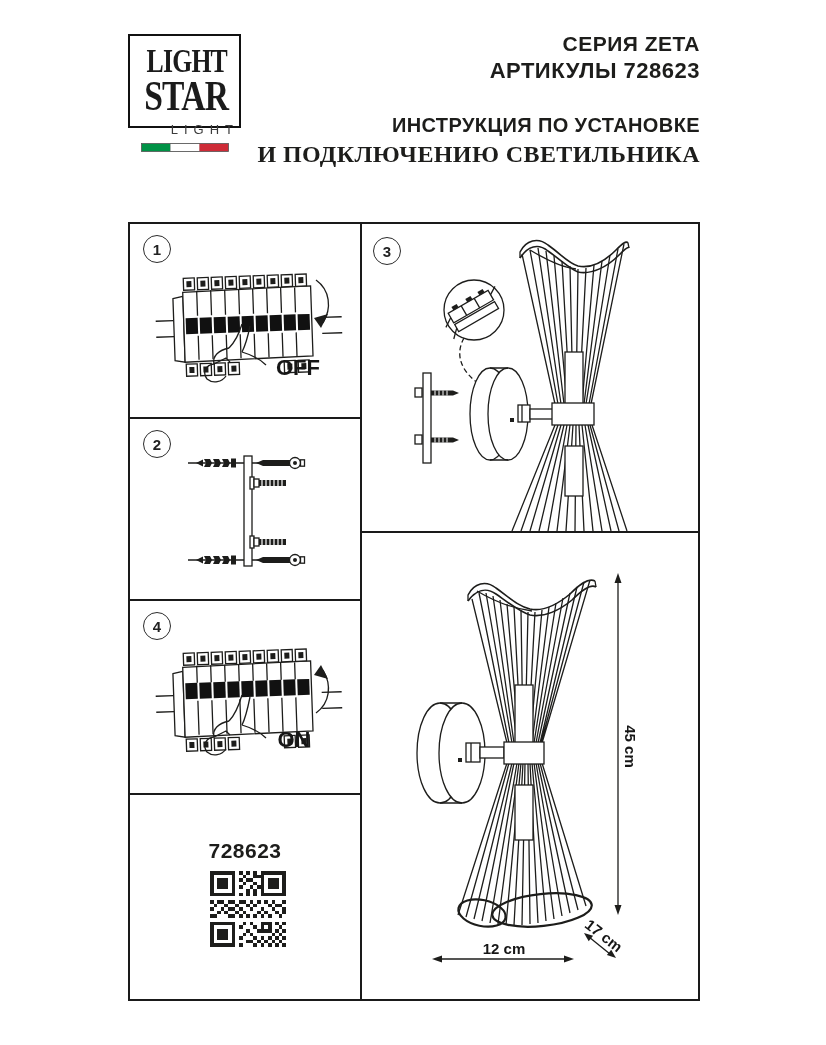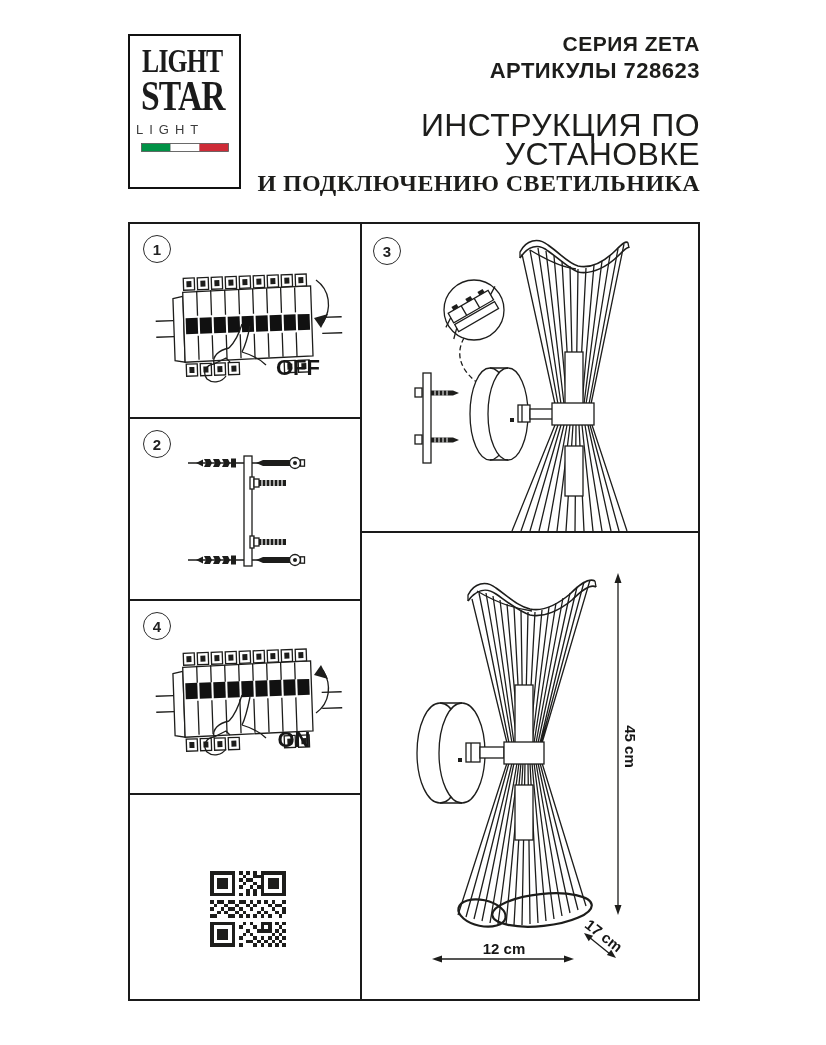--- a/index.html
+++ b/index.html
@@ -1,29 +1,29 @@
 <!DOCTYPE html>
 <html><head>
 <meta charset="utf-8">
 <style>
   html,body{margin:0;padding:0;background:#ffffff;}
   body{font-family:"Liberation Sans",sans-serif;color:#1d1d1b;}
   .page{position:relative;width:826px;height:1045px;background:#fff;overflow:hidden;}
 
   
-  .logo-box{position:absolute;left:128px;top:34px;width:113px;height:155px;border:2px solid #111;box-sizing:border-box;text-align:left;text-decoration:underline;}
+  .logo-box{position:absolute;left:128px;top:34px;width:113px;height:94px;border:2px solid #111;box-sizing:border-box;text-align:right;text-decoration:underline;}
   .logo-light{position:absolute;left:0;top:10px;width:100%;font-family:"Liberation Serif",serif;font-weight:bold;font-size:33px;letter-spacing:-1px;transform:scaleX(.78);color:#1b1b1b;line-height:30px;}
   .logo-star{position:absolute;left:0;top:38px;width:100%;font-family:"Liberation Serif",serif;font-weight:bold;font-size:42px;letter-spacing:-1px;transform:scaleX(.80);color:#1b1b1b;line-height:44px;}
   .logo-group{position:absolute;left:0;top:86px;width:100%;font-size:13px;letter-spacing:6px;text-indent:6px;color:#3c3c3c;}
   .logo-flag{position:absolute;left:50%;top:107px;transform:translateX(-50%);}
 
   .title-block{position:absolute;right:126px;top:30px;width:480px;text-align:right;}
   .title-series{font-size:21px;font-weight:bold;letter-spacing:.5px;line-height:27px;}
   .title-articles{font-size:22px;font-weight:bold;letter-spacing:.5px;line-height:27px;}
-  .title-instr{font-size:32px;font-weight:normal;letter-spacing:.4px;line-height:29px;margin-top:27px;}
+  .title-instr{font-size:20px;font-weight:bold;letter-spacing:.4px;line-height:29px;margin-top:27px;}
   .title-instr2{font-size:24px;font-weight:bold;letter-spacing:.4px;line-height:29px;font-family:Liberation Serif, serif;}
 
   
   .content{position:absolute;left:128px;top:222px;width:572px;height:779px;border:2px solid #1a1a1a;box-sizing:border-box;display:flex;}
   .col-left{width:232px;border-right:2px solid #1a1a1a;box-sizing:border-box;display:flex;flex-direction:column;}
   .col-right{flex:1;display:flex;flex-direction:column;}
   .panel{position:relative;box-sizing:border-box;background:#fff;}
   .p-step1{height:195px;border-bottom:2px solid #1a1a1a;}
   .p-step2{height:182px;border-bottom:2px solid #1a1a1a;}
   .p-step4{height:194px;border-bottom:2px solid #1a1a1a;}
@@ -275,20 +275,21 @@
           </g>
           <g>
             <path class="ink" stroke-width="1.6" d="M162,70 C176,60 178,42 169,27"></path>
             <polygon points="167,22 174,36 160,32" fill="#1d1d1b"></polygon>
           </g>
         </svg>
         <span class="state-label lbl-on">ON</span>
       </div>
 
       <div class="panel p-qr">
+        <div class="qr-article">728623</div>
         <svg class="qr-svg" width="76" height="76" viewBox="0 0 21 21" shape-rendering="crispEdges">
           <g fill="#1d1d1b">
             <rect x="0" y="0" width="7" height="7"></rect>
               <rect x="1" y="1" width="5" height="5" fill="#fff"></rect>
               <rect x="2" y="2" width="3" height="3"></rect>
             <rect x="14" y="0" width="7" height="7"></rect>
               <rect x="15" y="1" width="5" height="5" fill="#fff"></rect>
               <rect x="16" y="2" width="3" height="3"></rect>
             <rect x="0" y="14" width="7" height="7"></rect>
               <rect x="1" y="15" width="5" height="5" fill="#fff"></rect>

